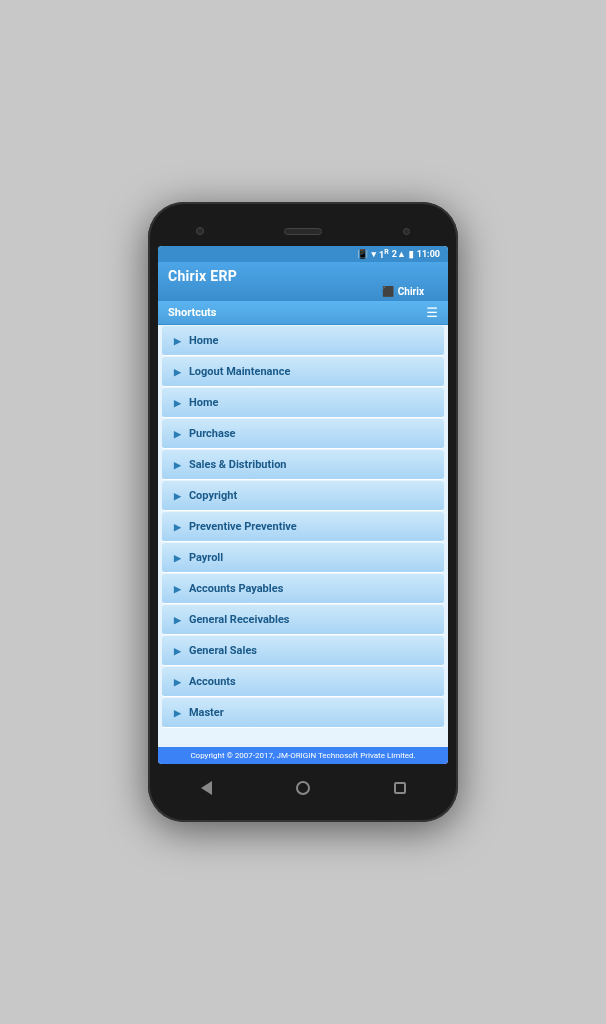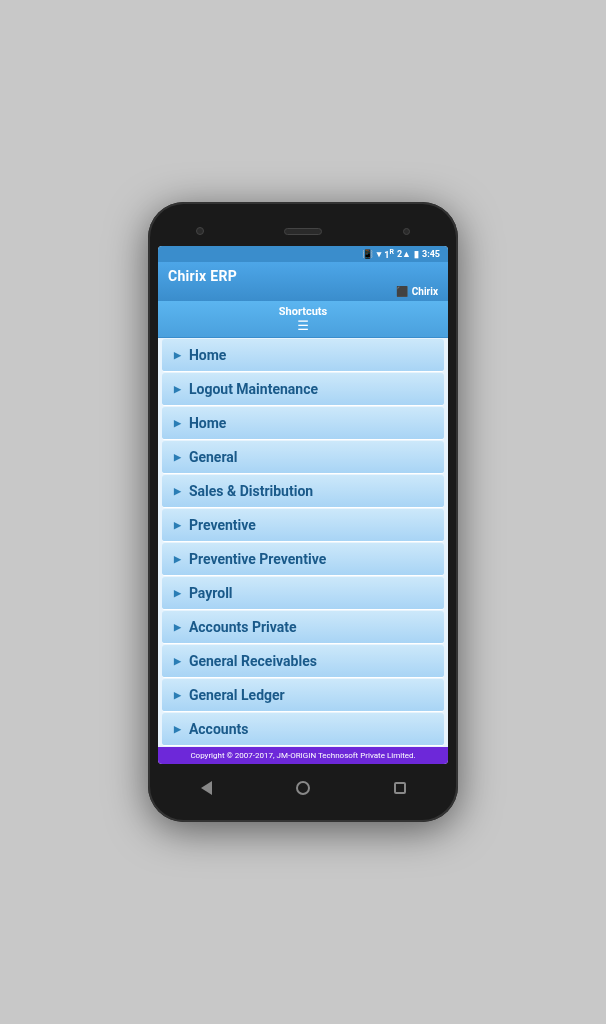--- a/index.html
+++ b/index.html
@@ -82,21 +82,21 @@
     }
     .status-icons {
       display: flex;
       align-items: center;
       gap: 3px;
     }
 
     
     .app-header {
       background: linear-gradient(to bottom, #4da6e8, #3a8dcc);
-      padding: 6px 10px 4px 10px;
+      padding: 6px 24px 4px 10px;
       display: flex;
       flex-direction: column;
     }
     .app-title {
       color: #fff;
       font-size: 14px;
       font-weight: bold;
       letter-spacing: 0.3px;
     }
     .header-actions {
@@ -119,21 +119,20 @@
     }
 
     
     .shortcuts-row {
       background: linear-gradient(to bottom, #5bb5f0, #4aa0dd);
       display: flex;
       justify-content: space-between;
       align-items: center;
       padding: 4px 10px;
       border-bottom: 1px solid #3a8dcc;
-      flex-direction: column;
     }
     .shortcuts-label {
       color: #fff;
       font-size: 11px;
       font-weight: bold;
     }
     .shortcuts-icon {
       color: #fff;
       font-size: 13px;
     }
@@ -155,27 +154,27 @@
       margin: 1px 4px;
     }
     .menu-arrow {
       color: #2a7db5;
       font-size: 9px;
       margin-right: 8px;
       font-weight: bold;
     }
     .menu-label {
       color: #1a5a8a;
-      font-size: 14px;
+      font-size: 11px;
       font-weight: bold;
     }
 
     
     .app-footer {
-      background: #6d28d9;
+      background: #3b82f6;
       color: #fff;
       font-size: 8px;
       text-align: center;
       padding: 4px 6px;
     }
 
     
     .phone-bottom {
       width: 100%;
       height: 36px;
@@ -224,21 +223,21 @@
 
   <div class="phone-screen">
 
     <div class="status-bar">
       <div class="status-icons">
         <span>📳</span>
         <span>▾</span>
         <span>1<sup style="font-size:7px">R</sup></span>
         <span>2▲</span>
         <span>▮</span>
-        <span>3:45</span>
+        <span>11:00</span>
       </div>
     </div>
 
     <div class="app-header">
       <div class="app-title">Chirix ERP</div>
       <div class="header-actions">
         <div class="logout-btn">
           <span class="logout-icon">⬛</span>
           <span>Chirix</span>
         </div>
@@ -258,49 +257,49 @@
         <div class="menu-item">
       <span class="menu-arrow">▶</span>
       <span class="menu-label">Logout Maintenance</span>
     </div>
         <div class="menu-item">
       <span class="menu-arrow">▶</span>
       <span class="menu-label">Home</span>
     </div>
         <div class="menu-item">
       <span class="menu-arrow">▶</span>
-      <span class="menu-label">General</span>
+      <span class="menu-label">Purchase</span>
     </div>
         <div class="menu-item">
       <span class="menu-arrow">▶</span>
       <span class="menu-label">Sales &amp; Distribution</span>
     </div>
         <div class="menu-item">
       <span class="menu-arrow">▶</span>
-      <span class="menu-label">Preventive</span>
+      <span class="menu-label">Copyright</span>
     </div>
         <div class="menu-item">
       <span class="menu-arrow">▶</span>
       <span class="menu-label">Preventive Preventive</span>
     </div>
         <div class="menu-item">
       <span class="menu-arrow">▶</span>
       <span class="menu-label">Payroll</span>
     </div>
         <div class="menu-item">
       <span class="menu-arrow">▶</span>
-      <span class="menu-label">Accounts Private</span>
+      <span class="menu-label">Accounts Payables</span>
     </div>
         <div class="menu-item">
       <span class="menu-arrow">▶</span>
       <span class="menu-label">General Receivables</span>
     </div>
         <div class="menu-item">
       <span class="menu-arrow">▶</span>
-      <span class="menu-label">General Ledger</span>
+      <span class="menu-label">General Sales</span>
     </div>
         <div class="menu-item">
       <span class="menu-arrow">▶</span>
       <span class="menu-label">Accounts</span>
     </div>
         <div class="menu-item">
       <span class="menu-arrow">▶</span>
       <span class="menu-label">Master</span>
     </div>
       </div>

